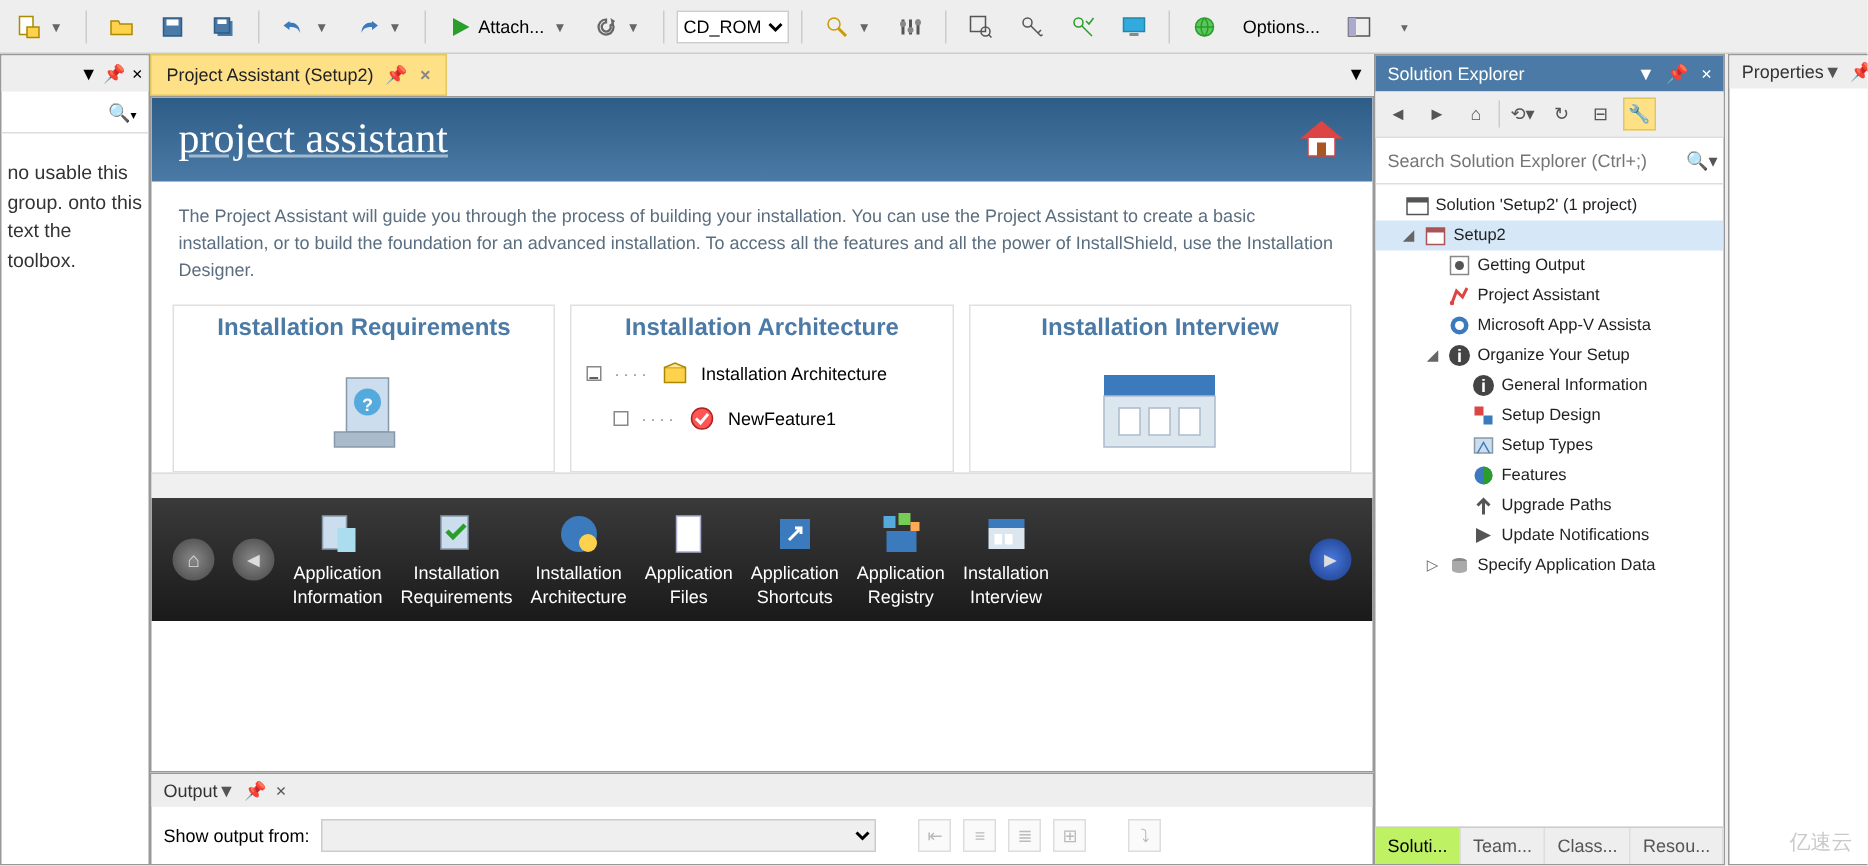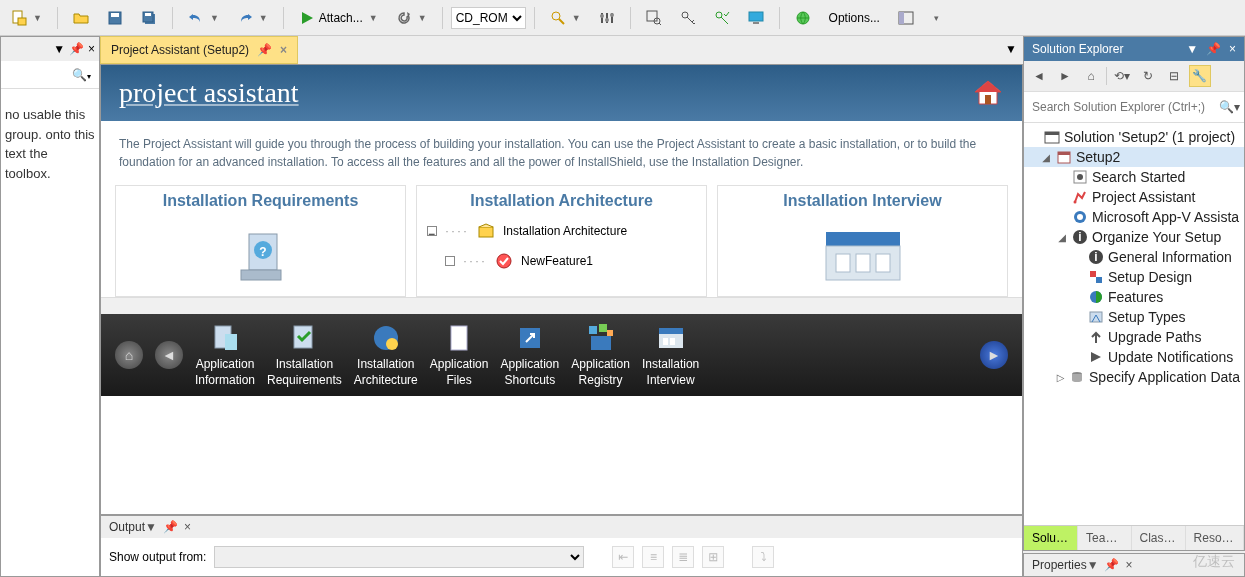--- a/index.html
+++ b/index.html
@@ -39,34 +39,34 @@
 .step{display:flex;flex-direction:column;align-items:center;color:#fff;font-family:"Courier New",monospace;font-size:11px;text-align:center;cursor:pointer;line-height:1.35}
 .step-icon{width:32px;height:32px;margin-bottom:2px}
 .scrollbar-h{height:17px;background:#f0f0f0;border-top:1px solid #ddd}
 .output-panel{border:1px solid #999;background:#fff}
 .panel-hdr{background:#eee;padding:4px 8px;display:flex;align-items:center;justify-content:flex-start;color:#333}
 .panel-hdr .ctrls{display:flex;gap:6px;color:#555}
 .panel-hdr .ctrls span{cursor:pointer}
 .output-body{padding:8px;display:flex;align-items:center;gap:8px}
 .output-body select{width:370px;height:22px;border:1px solid #ccc}
 .out-btn{width:22px;height:22px;border:1px solid #ddd;background:#fafafa;color:#bbb;display:flex;align-items:center;justify-content:center}
-.right{width:222px;display:flex;flex-direction:column;gap:2px}
+.right{width:329px;display:flex;gap:2px}
 .sol-exp{flex:1;background:#fff;border:1px solid #999;display:flex;flex-direction:column;min-height:0}
 .sol-hdr{background:#4a7aa5;color:#fff;padding:5px 8px;display:flex;justify-content:space-between;align-items:center}
 .sol-tb{background:#eee;padding:4px;display:flex;align-items:center;gap:4px;border-bottom:1px solid #ddd}
 .sol-tb .btn{width:22px;height:22px;display:flex;align-items:center;justify-content:center;cursor:pointer;color:#555}
 .sol-tb .btn.active{background:#fee187;border:1px solid #e0c860}
 .sol-srch{display:flex;align-items:center;padding:4px;border-bottom:1px solid #ddd}
 .sol-srch input{flex:1;border:none;padding:4px;color:#888;outline:none}
 .tree{flex:1;overflow:auto;padding:4px 0}
 .tree-row{display:flex;align-items:center;padding:2px 4px;gap:4px;cursor:pointer;white-space:nowrap}
 .tree-row.sel{background:#d6e7f7}
 .tree-arrow{width:12px;text-align:center;color:#666;font-size:10px}
 .tree-icon{width:16px;height:16px;display:inline-block;flex-shrink:0}
-.tree-label{font-size:14px;color:#222}
+.tree-label{font-size:11px;color:#222}
 .tree-label.bold{font-weight:normal}
 .ind1{padding-left:16px}.ind2{padding-left:32px}.ind3{padding-left:48px}
 .bottom-tabs{display:flex;background:#eee;border-top:1px solid #ccc}
 .bottom-tabs .bt{padding:5px 8px;font-size:12px;color:#555;cursor:pointer;border-right:1px solid #ddd;overflow:hidden;text-overflow:ellipsis}
 .bottom-tabs .bt.active{background:#bef264;color:#000}
 .props{background:#fff;border:1px solid #999}
 .props .panel-hdr{background:#eee}
 .watermark{position:absolute;right:10px;bottom:6px;opacity:.35;font-size:14px;color:#666;pointer-events:none}
 </style>
 </head>
@@ -410,21 +410,21 @@
                 <rect x="2" y="3" width="12" height="3" fill="#a55"></rect>
               </svg></span>
             <span class="tree-label bold">Setup2</span>
           </div>
         <div class="tree-row ind2">
             <span class="tree-arrow"></span>
             <span class="tree-icon"><svg viewBox="0 0 16 16">
                 <rect x="2" y="2" width="12" height="12" fill="#fff" stroke="#888"></rect>
                 <circle cx="8" cy="8" r="3" fill="#555"></circle>
               </svg></span>
-            <span class="tree-label">Search Started</span>
+            <span class="tree-label">Getting Output</span>
           </div>
         <div class="tree-row ind2">
             <span class="tree-arrow"></span>
             <span class="tree-icon"><svg viewBox="0 0 16 16">
                 <path d="M3 13l3-8 4 4 3-6" stroke="#d44" fill="none" stroke-width="2"></path>
                 <circle cx="3" cy="13" r="1.5" fill="#d44"></circle>
               </svg></span>
             <span class="tree-label">Project Assistant</span>
           </div>
         <div class="tree-row ind2">
@@ -455,32 +455,32 @@
             <span class="tree-arrow"></span>
             <span class="tree-icon"><svg viewBox="0 0 16 16">
                 <rect x="2" y="2" width="6" height="6" fill="#d44"></rect>
                 <rect x="8" y="8" width="6" height="6" fill="#3a7abd"></rect>
               </svg></span>
             <span class="tree-label">Setup Design</span>
           </div>
         <div class="tree-row ind3">
             <span class="tree-arrow"></span>
             <span class="tree-icon"><svg viewBox="0 0 16 16">
+                <rect x="2" y="3" width="12" height="10" fill="#cde" stroke="#89a"></rect>
+                <path d="M4 13l4-7 4 7" fill="none" stroke="#3a7abd"></path>
+              </svg></span>
+            <span class="tree-label">Setup Types</span>
+          </div>
+        <div class="tree-row ind3">
+            <span class="tree-arrow"></span>
+            <span class="tree-icon"><svg viewBox="0 0 16 16">
                 <circle cx="8" cy="8" r="6" fill="#3a7abd"></circle>
                 <path d="M8 2a6 6 0 010 12z" fill="#2a9d2a"></path>
               </svg></span>
             <span class="tree-label">Features</span>
-          </div>
-        <div class="tree-row ind3">
-            <span class="tree-arrow"></span>
-            <span class="tree-icon"><svg viewBox="0 0 16 16">
-                <rect x="2" y="3" width="12" height="10" fill="#cde" stroke="#89a"></rect>
-                <path d="M4 13l4-7 4 7" fill="none" stroke="#3a7abd"></path>
-              </svg></span>
-            <span class="tree-label">Setup Types</span>
           </div>
         <div class="tree-row ind3">
             <span class="tree-arrow"></span>
             <span class="tree-icon"><svg viewBox="0 0 16 16">
                 <path d="M8 14V4M4 8l4-4 4 4" stroke="#555" stroke-width="2" fill="none"></path>
               </svg></span>
             <span class="tree-label">Upgrade Paths</span>
           </div>
         <div class="tree-row ind3">
             <span class="tree-arrow"></span>

